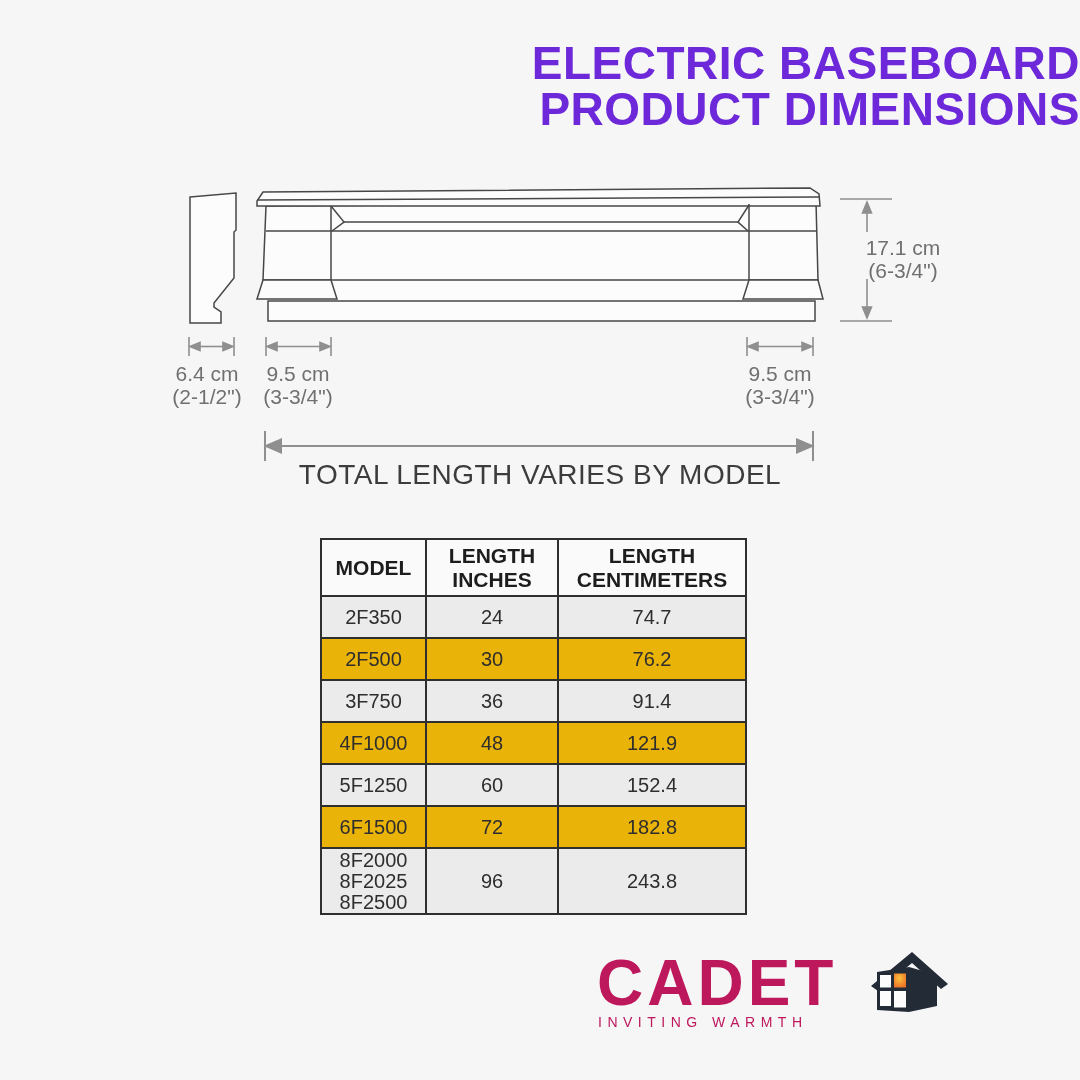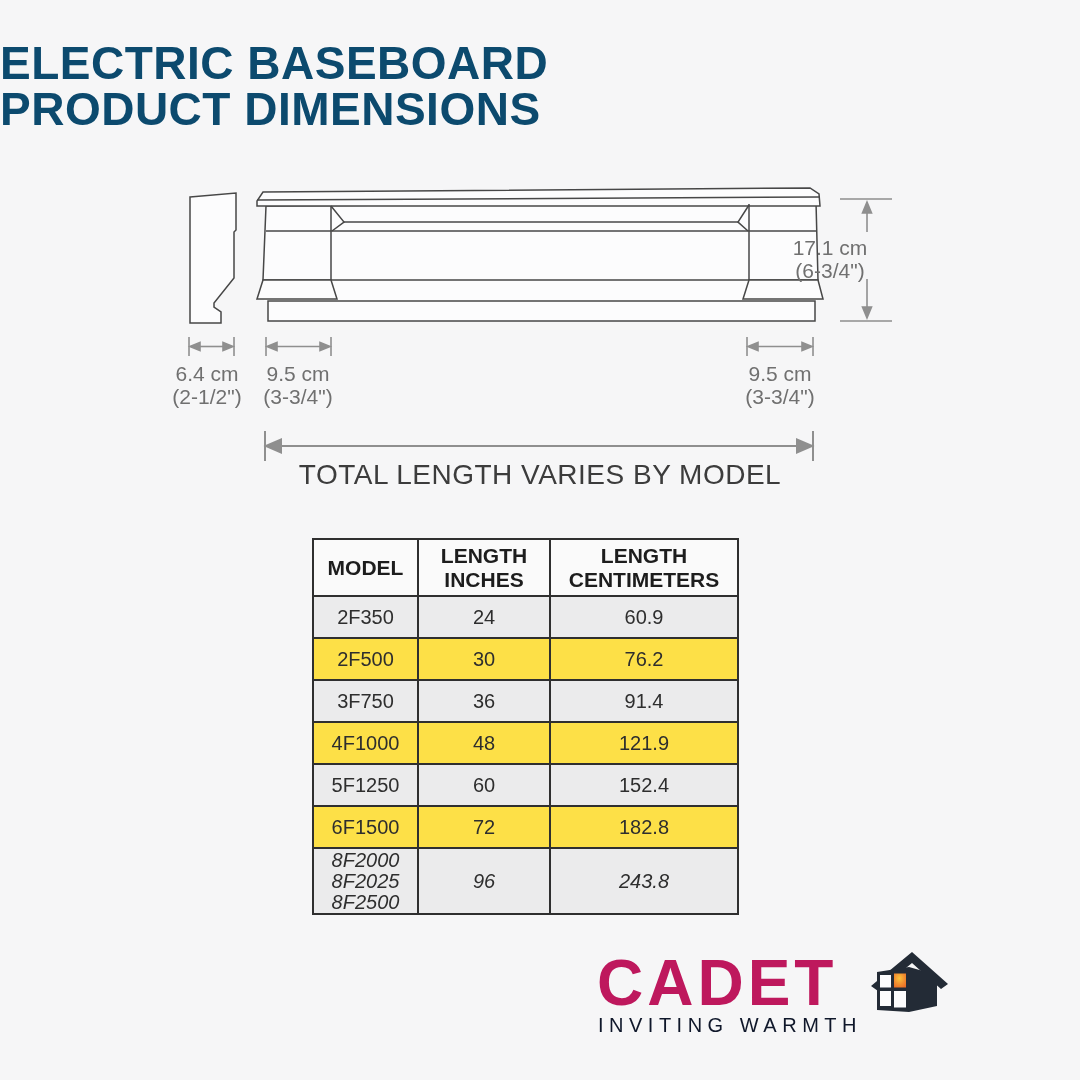--- a/index.html
+++ b/index.html
@@ -3,62 +3,62 @@
 <meta charset="utf-8">
 <style>
   html,body{margin:0;padding:0;background:#e9e9ea;}
   .stage{
     position:relative;width:1080px;height:1080px;overflow:hidden;
     background:#f6f6f7;font-family:"Liberation Sans",sans-serif;
     -webkit-font-smoothing:antialiased;
   }
   
   .title{
-    position:absolute;top:40px;left:0;width:1080px;text-align:left;
-    font-size:46px;line-height:46px;font-weight:900;color:#0c4a6e;
+    position:absolute;top:40px;left:0;width:1080px;text-align:right;
+    font-size:46px;line-height:46px;font-weight:900;color:#6d28d9;
     letter-spacing:.5px;
   }
   
   svg.diagram{position:absolute;top:0;left:0;}
   
   .dim{
     position:absolute;text-align:center;color:#707070;
     font-size:21px;line-height:23px;white-space:nowrap;
   }
   .total-label{
     position:absolute;top:459px;left:0;width:1080px;text-align:center;
     font-size:28px;color:#3c3c3c;letter-spacing:.5px;font-weight:400;
   }
   
   table.spec{
-    position:absolute;top:538px;left:312px;
+    position:absolute;top:538px;left:320px;
     border-collapse:collapse;table-layout:fixed;
-    background:#fde047;color:#2e2e2e;padding-left:24px;
+    background:#eab308;color:#2e2e2e;padding-left:24px;
   }
   table.spec col.c1{width:105px}
   table.spec col.c2{width:132px}
   table.spec col.c3{width:188px}
   table.spec th,table.spec td{
     border:2px solid #2f2f2f;text-align:center;vertical-align:middle;
     padding:0;
   }
   table.spec th{height:55px;font-size:21px;font-weight:700;line-height:24px;color:#1d1d1d;background:#fafafa;}
   table.spec td{height:40px;font-size:20px;text-align:center;}
   table.spec tr.alt td{background:#ebebec;}
-  table.spec tr.last td{height:64px;font-style:italic;}
+  table.spec tr.last td{height:64px;}
   .mline{line-height:21px;}
   
   .brand{
     position:absolute;left:597px;top:950px;
     font-size:64px;line-height:66px;font-weight:700;
     letter-spacing:4px;color:#be185d;
   }
   .tagline{
     position:absolute;left:598px;top:1014px;
-    font-size:20px;letter-spacing:5.5px;color:#0f172a;font-weight:400;
+    font-size:14px;letter-spacing:5.5px;color:#be185d;font-weight:400;
     white-space:nowrap;
   }
   .house{position:absolute;left:870px;top:948px;}
 </style>
 </head>
 <body>
 
 <div class="stage">
 
   <div class="title">
@@ -138,21 +138,21 @@
     <div>(2-1/2")</div>
   </div>
   <div class="dim" style="left:236px;top:362px;width:124px;">
     <div>9.5 cm</div>
     <div>(3-3/4")</div>
   </div>
   <div class="dim" style="left:718px;top:362px;width:124px;">
     <div>9.5 cm</div>
     <div>(3-3/4")</div>
   </div>
-  <div class="dim" style="left:771px;top:236px;width:118px;">
+  <div class="dim" style="left:844px;top:236px;width:118px;">
     <div>17.1 cm</div>
     <div>(6-3/4")</div>
   </div>
   <div class="total-label">TOTAL LENGTH VARIES BY MODEL</div>
 
   <table class="spec">
     <colgroup>
         <col class="c1">
         <col class="c2">
         <col class="c3">
@@ -169,21 +169,21 @@
         <th>
           <div>LENGTH</div>
           <div>CENTIMETERS</div>
         </th>
       </tr>
     </thead>
     <tbody>
       <tr class="alt">
         <td>2F350</td>
         <td>24</td>
-        <td>60.9</td>
+        <td>74.7</td>
       </tr>
       <tr>
         <td>2F500</td>
         <td>30</td>
         <td>76.2</td>
       </tr>
       <tr class="alt">
         <td>3F750</td>
         <td>36</td>
         <td>91.4</td>

